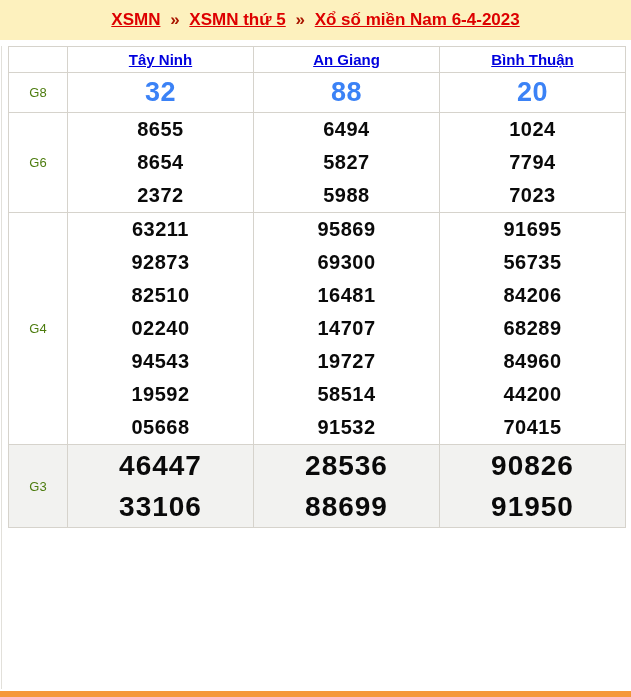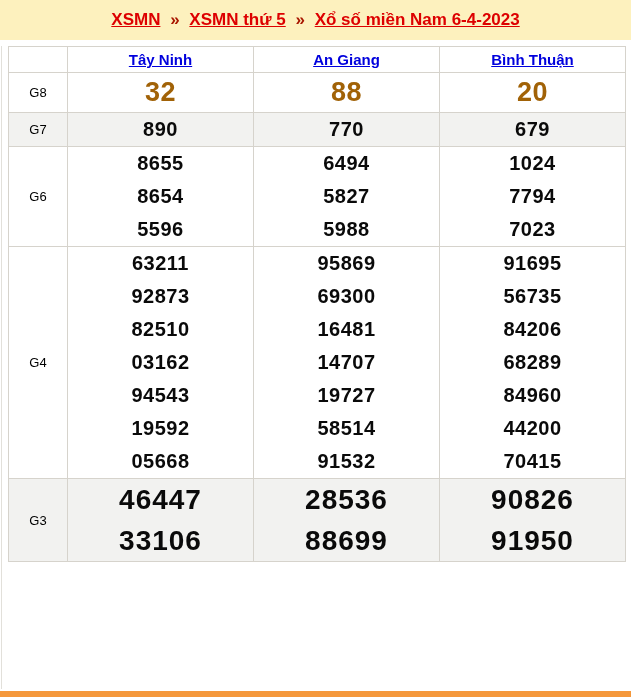--- a/index.html
+++ b/index.html
@@ -63,34 +63,34 @@
     font-weight: bold;
   }
   thead th a {
     color: #0000dd;
     text-decoration: underline;
     cursor: pointer;
   }
   .label-cell {
     font-size: 13px;
     font-weight: normal;
-    color: #000000;
+    color: #4d7c0f;
     background: inherit;
   }
   tbody tr { background: #ffffff; }
   tbody tr.shade { background: #f2f2f0; }
   .num-line {
     height: 33px;
     line-height: 33px;
     font-size: 20px;
     font-weight: bold;
     color: #0a0a0a;
     letter-spacing: 0.5px;
   }
-  tbody tr.highlight .num-line { color: #a16207; }
+  tbody tr.highlight .num-line { color: #3b82f6; }
   tbody tr:first-child .num-line {   
     height: 39px;
     line-height: 39px;
     font-size: 27px;
   }
   tbody tr:last-child .num-line {    
     height: 41px;
     line-height: 41px;
     font-size: 28px;
     letter-spacing: 1px;
@@ -155,57 +155,45 @@
           <td class="num-cell">
             <div class="num-line">32</div>
           </td>
           <td class="num-cell">
             <div class="num-line">88</div>
           </td>
           <td class="num-cell">
             <div class="num-line">20</div>
           </td>
         </tr>
-        <tr class="shade">
-          <td class="label-cell">G7</td>
-          <td class="num-cell">
-            <div class="num-line">890</div>
-          </td>
-          <td class="num-cell">
-            <div class="num-line">770</div>
-          </td>
-          <td class="num-cell">
-            <div class="num-line">679</div>
-          </td>
-        </tr>
         <tr>
           <td class="label-cell">G6</td>
           <td class="num-cell">
             <div class="num-line">8655</div>
             <div class="num-line">8654</div>
-            <div class="num-line">5596</div>
+            <div class="num-line">2372</div>
           </td>
           <td class="num-cell">
             <div class="num-line">6494</div>
             <div class="num-line">5827</div>
             <div class="num-line">5988</div>
           </td>
           <td class="num-cell">
             <div class="num-line">1024</div>
             <div class="num-line">7794</div>
             <div class="num-line">7023</div>
           </td>
         </tr>
         <tr>
           <td class="label-cell">G4</td>
           <td class="num-cell">
             <div class="num-line">63211</div>
             <div class="num-line">92873</div>
             <div class="num-line">82510</div>
-            <div class="num-line">03162</div>
+            <div class="num-line">02240</div>
             <div class="num-line">94543</div>
             <div class="num-line">19592</div>
             <div class="num-line">05668</div>
           </td>
           <td class="num-cell">
             <div class="num-line">95869</div>
             <div class="num-line">69300</div>
             <div class="num-line">16481</div>
             <div class="num-line">14707</div>
             <div class="num-line">19727</div>

